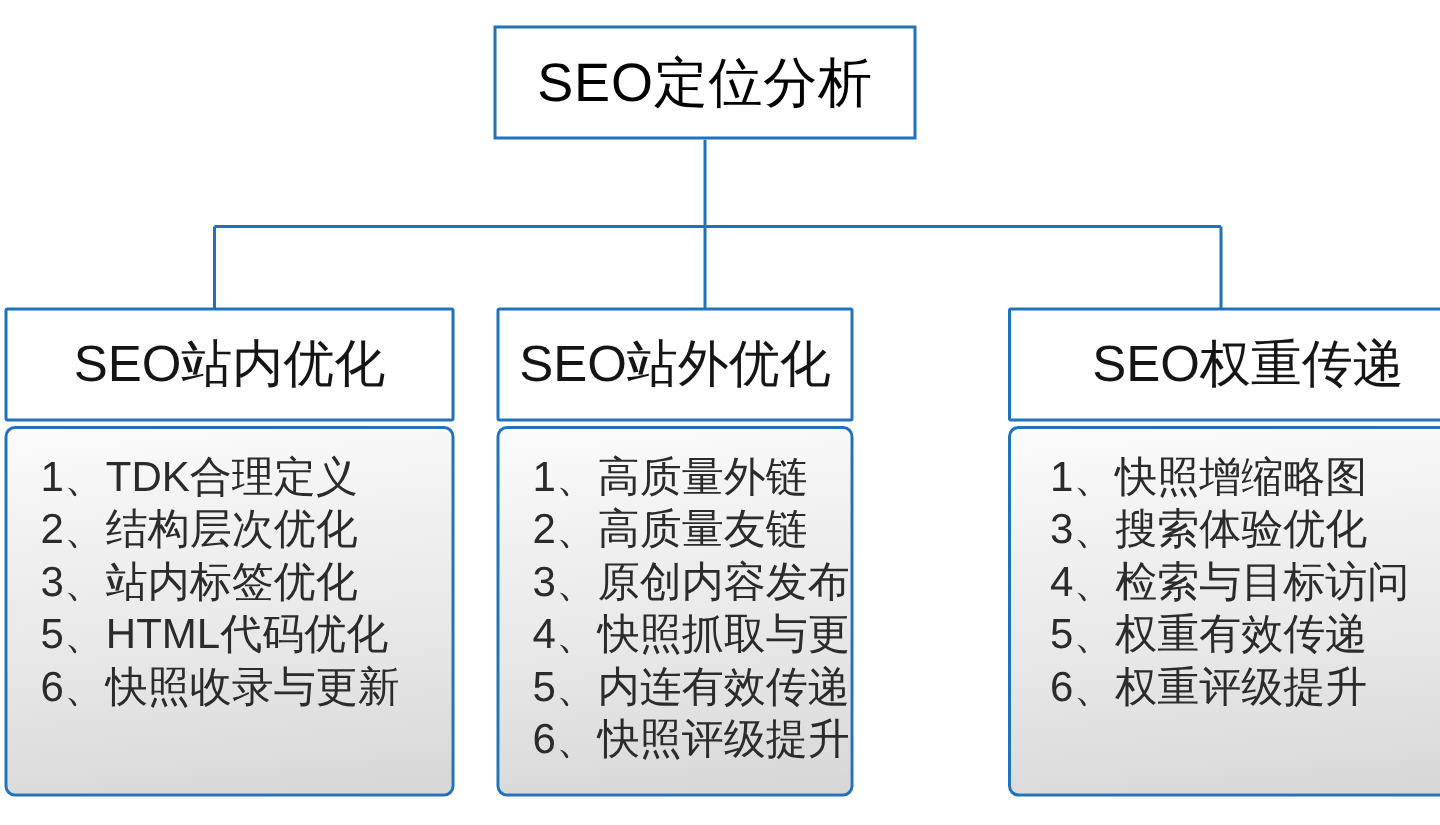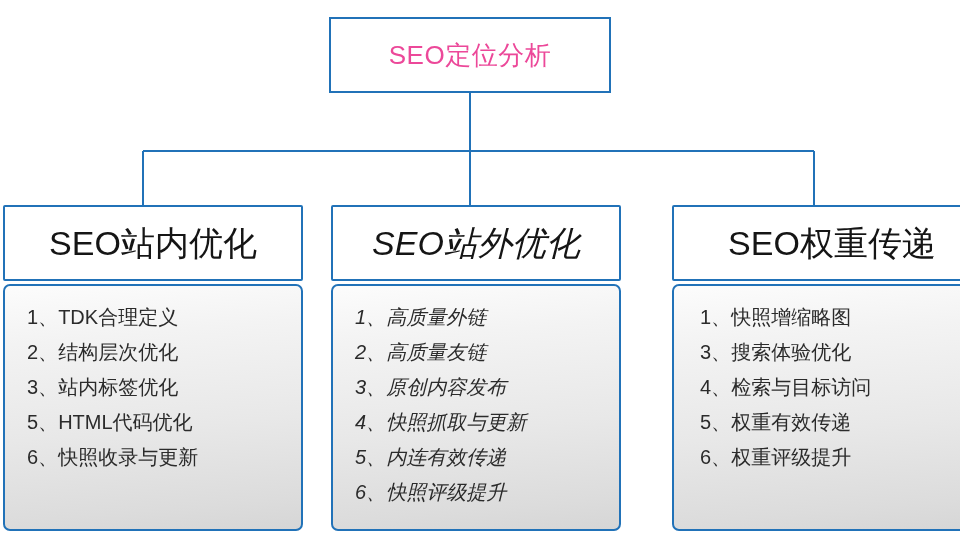--- a/index.html
+++ b/index.html
@@ -41,34 +41,34 @@
     width: 282px;
     height: 76px;
     border: 2px solid #2172b8;
     background: #ffffff;
     box-sizing: border-box;
     display: flex;
     align-items: center;
     justify-content: center;
   }
   .root-title {
-    font-size: 26px;
-    color: #ec4899;
+    font-size: 36px;
+    color: #000000;
     letter-spacing: 0.5px;
     line-height: 1;
     white-space: nowrap;
   }
 
   
   .branch {
     position: absolute;
     top: 205px;
   }
   .branch-1 { left: 3px;   width: 300px; }
-  .branch-2 { left: 331px; width: 290px; font-style: italic; }
+  .branch-2 { left: 331px; width: 238px; }
   .branch-3 { left: 672px; width: 320px; }
 
   .branch-header {
     height: 76px;
     border: 2px solid #2172b8;
     background: #ffffff;
     box-sizing: border-box;
     display: flex;
     align-items: center;
     justify-content: center;
@@ -91,21 +91,21 @@
     padding: 14px 0 0 0;
     overflow: hidden;
   }
   .list-items {
     list-style: none;
     margin: 0;
     padding: 0 0 0 22px;
   }
   .branch-3 .list-items { padding-left: 26px; }
   .list-item {
-    font-size: 20px;
+    font-size: 28px;
     color: #2b2b2b;
     line-height: 35px;
     white-space: nowrap;
   }
   .item-index { }
   .item-label { }
 </style>
 </head>
 <body>
 

